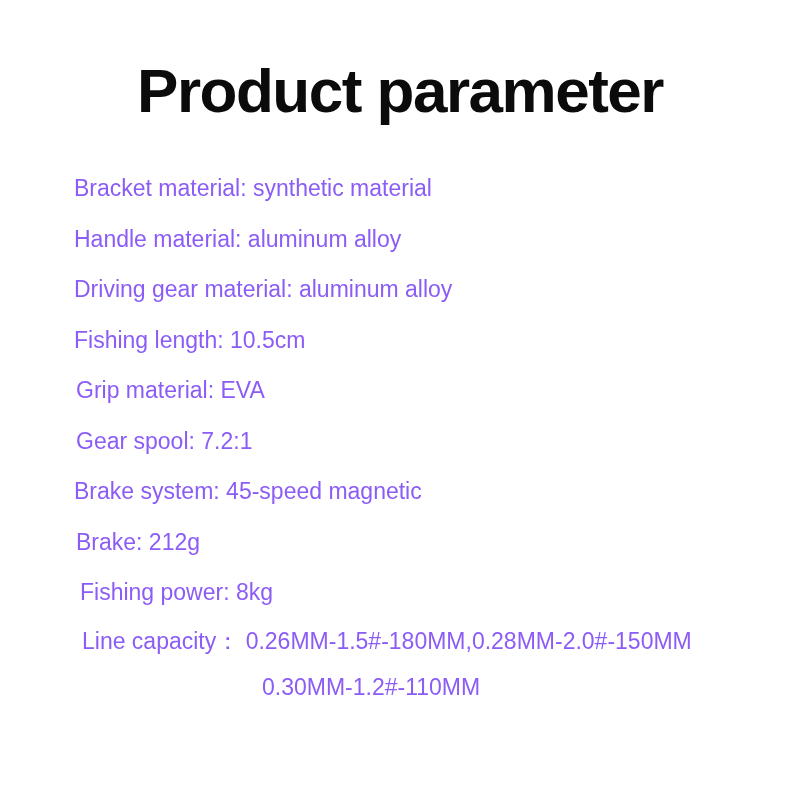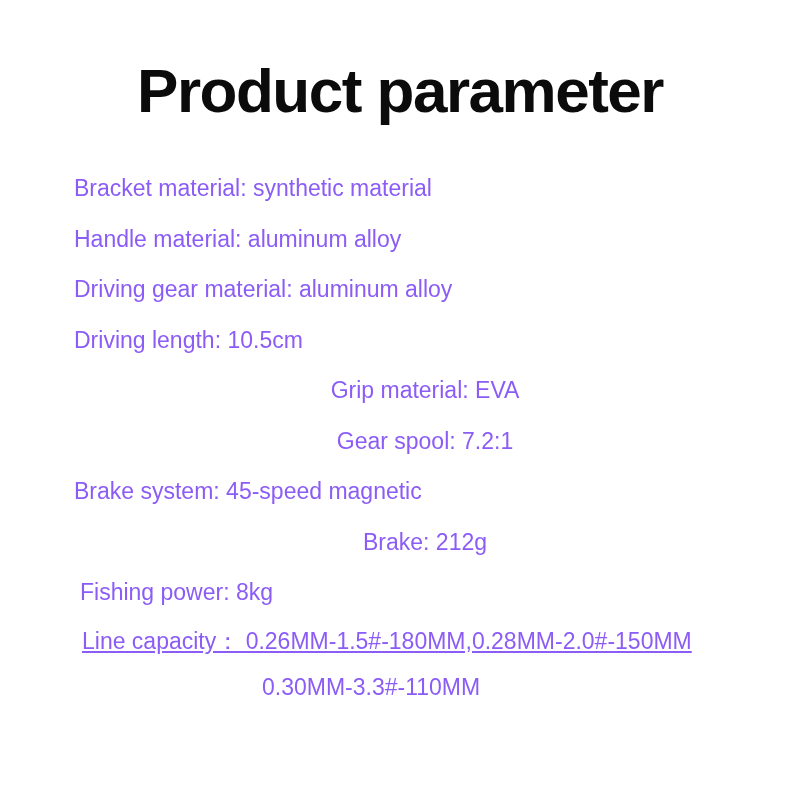--- a/index.html
+++ b/index.html
@@ -39,26 +39,25 @@
     left: 74px;
     top: 163px;
     width: 700px;
   }
   .spec-row {
     font-size: 23px;
     line-height: 50.5px;
     color: #8b5cf6;
     white-space: nowrap;
   }
-  .spec-row.indent-1 { padding-left: 2px; text-align: center; }
+  .spec-row.indent-1 { padding-left: 2px; }
   .spec-row.indent-2 { padding-left: 6px; }
   .spec-row.capacity {
     padding-left: 8px;
     line-height: 46px;
-    text-decoration: underline;
   }
   .spec-row.capacity-cont {
     padding-left: 188px;
     line-height: 46px;
   }
 </style>
 </head>
 <body>
 
 <div class="page">
@@ -66,31 +65,31 @@
   <div class="title">Product parameter</div>
 
   <div class="spec-list">
 
     <div class="spec-row plain">Bracket material: synthetic material</div>
 
     <div class="spec-row plain">Handle material: aluminum alloy</div>
 
     <div class="spec-row plain">Driving gear material: aluminum alloy</div>
 
-    <div class="spec-row plain">Driving length: 10.5cm</div>
+    <div class="spec-row plain">Fishing length: 10.5cm</div>
 
     <div class="spec-row indent-1">Grip material: EVA</div>
 
     <div class="spec-row indent-1">Gear spool: 7.2:1</div>
 
     <div class="spec-row plain">Brake system: 45-speed magnetic</div>
 
 
     <div class="spec-row indent-1">Brake: 212g</div>
 
     <div class="spec-row indent-2">Fishing power: 8kg</div>
 
     <div class="spec-row capacity">Line capacity： 0.26MM-1.5#-180MM,0.28MM-2.0#-150MM</div>
 
-    <div class="spec-row capacity-cont">0.30MM-3.3#-110MM</div>
+    <div class="spec-row capacity-cont">0.30MM-1.2#-110MM</div>
 
   </div>
 </div>
 
 </body></html>

